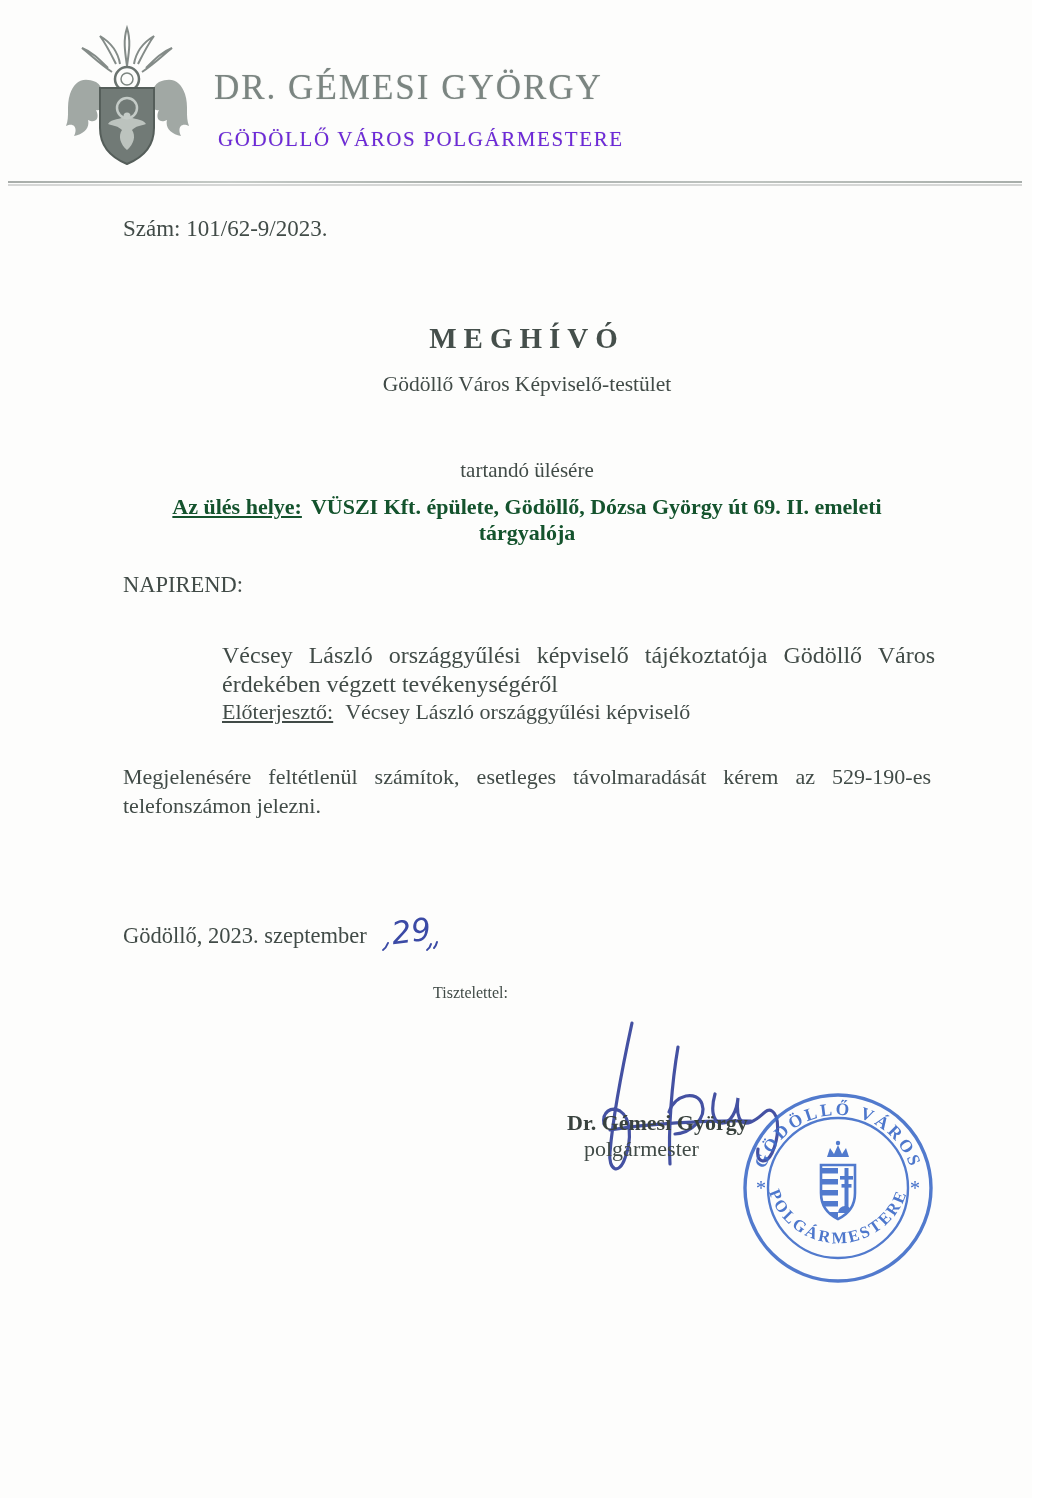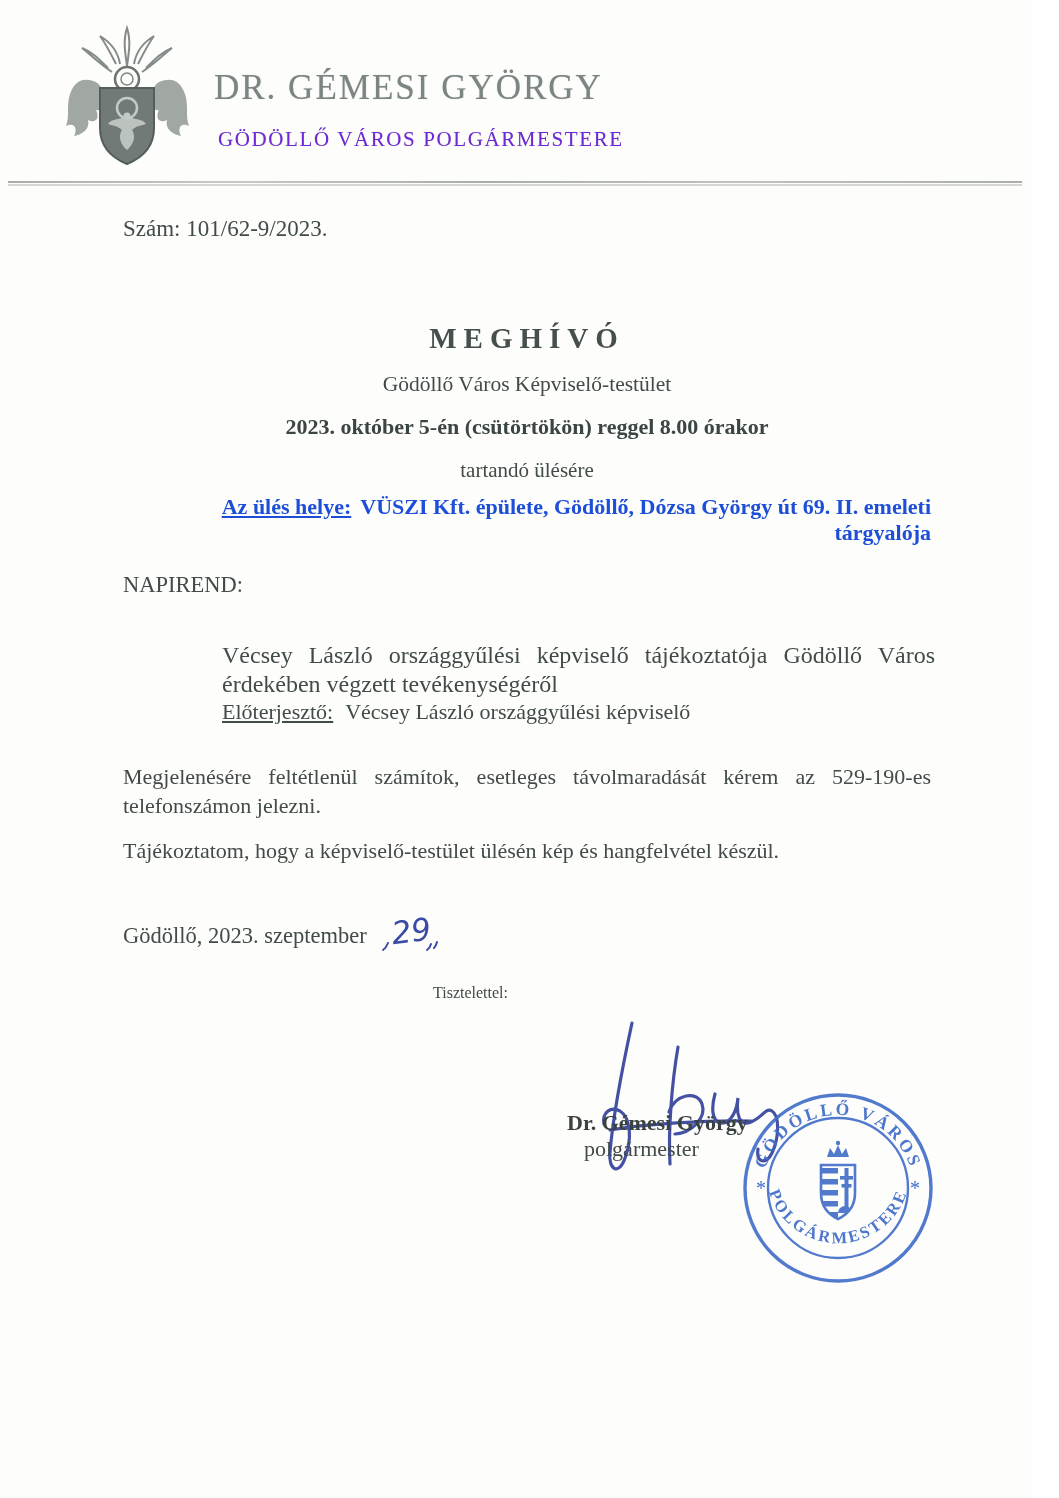--- a/index.html
+++ b/index.html
@@ -24,21 +24,21 @@
     box-shadow:0 3px 0 rgba(150,156,152,.45);
     opacity:.85;
   }
   
   .ref{left:123px; top:216px; font-size:23px;}
   .col{left:123px; width:808px; text-align:center;}
   .doc-title{top:322px; font-size:29px; font-weight:bold; letter-spacing:7px; color:#454f4b;}
   .org{top:372px; font-size:21.5px;}
   .dt{top:414px; font-size:22px; font-weight:bold; color:#3b4541;}
   .sess{top:458px; font-size:21px;}
-  .loc{top:494px; font-size:22px; font-weight:bold; color:#1d4ed8;text-align:right;}
+  .loc{top:494px; font-size:22px; font-weight:bold; color:#14532d;}
   .loc .lbl{text-decoration:underline;}
   .loc .txt{margin-left:9px;}
   .agenda-h{left:123px; top:572px; font-size:22.5px;}
   .agenda-item{left:222px; top:641px; width:713px; font-size:24px; line-height:28.5px; text-align:justify;}
   .presenter{left:222px; top:699px; font-size:22px;}
   .presenter .lbl{text-decoration:underline;}
   .presenter .txt{margin-left:12px;}
   .att{left:123px; top:762px; width:808px; font-size:22px; line-height:29px; text-align:justify;}
   .rec{left:123px; top:838px; font-size:22px;}
   .dateline{left:123px; top:907px; font-size:22.5px;}
@@ -78,35 +78,33 @@
 
   <div class="abs lh-name">DR. GÉMESI GYÖRGY</div>
   <div class="abs lh-title">GÖDÖLLŐ VÁROS POLGÁRMESTERE</div>
 
   <div class="abs rule"></div>
 
   <div class="abs ref">Szám: 101/62-9/2023.</div>
 
   <div class="abs col org">Gödöllő Város Képviselő-testület</div>
   <div class="abs col doc-title">MEGHÍVÓ</div>
-  <div class="abs col dt">2023. október 5-én (csütörtökön) reggel 8.00 órakor</div>
   <div class="abs col sess">tartandó ülésére</div>
 
   <div class="abs col loc">
     <span class="lbl">Az ülés helye:</span><span class="txt">VÜSZI Kft. épülete, Gödöllő, Dózsa György út 69. II. emeleti tárgyalója</span>
   </div>
 
   <div class="abs agenda-h">NAPIREND:</div>
   <div class="abs agenda-item">Vécsey László országgyűlési képviselő tájékoztatója Gödöllő Város érdekében végzett tevékenységéről</div>
   <div class="abs presenter">
     <span class="lbl">Előterjesztő:</span><span class="txt">Vécsey László országgyűlési képviselő</span>
   </div>
 
   <div class="abs att">Megjelenésére feltétlenül számítok, esetleges távolmaradását kérem az 529-190-es telefonszámon jelezni.</div>
-  <div class="abs rec">Tájékoztatom, hogy a képviselő-testület ülésén kép és hangfelvétel készül.</div>
 
   <div class="abs dateline">
     <span>Gödöllő, 2023. szeptember</span><span class="hand"><svg width="62" height="46" viewBox="0 0 62 46">
           <g stroke="#3b4aa5" stroke-width="2" fill="none" stroke-linecap="round">
             <path d="M7,36 q-2,5 -5,7"></path>
             <path d="M50,37 q-1,4 -4,6"></path>
             <path d="M56,35 q-1,4 -3,6"></path>
           </g>
           <text x="11" y="35" transform="rotate(-7 30 28)" font-family="DejaVu Sans, sans-serif" font-style="italic" font-size="31" fill="#3b4aa5">29</text>
         </svg></span>

